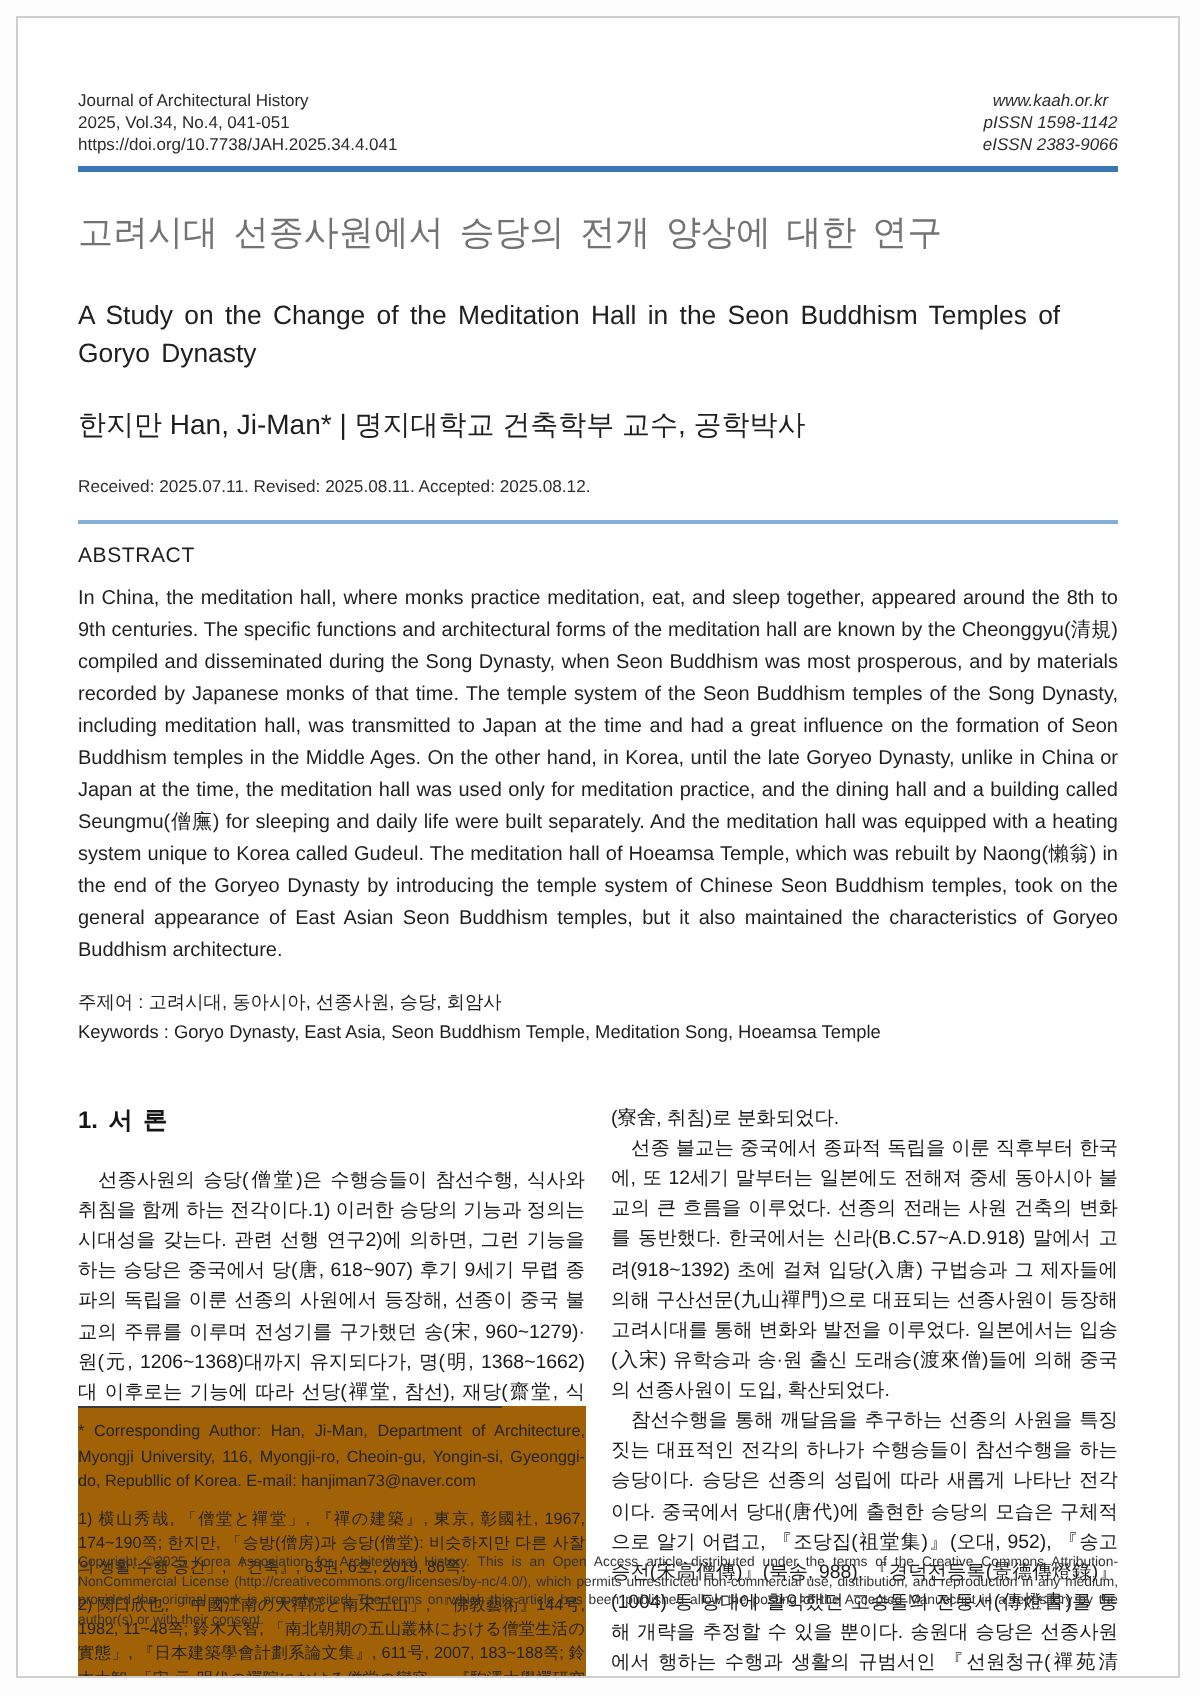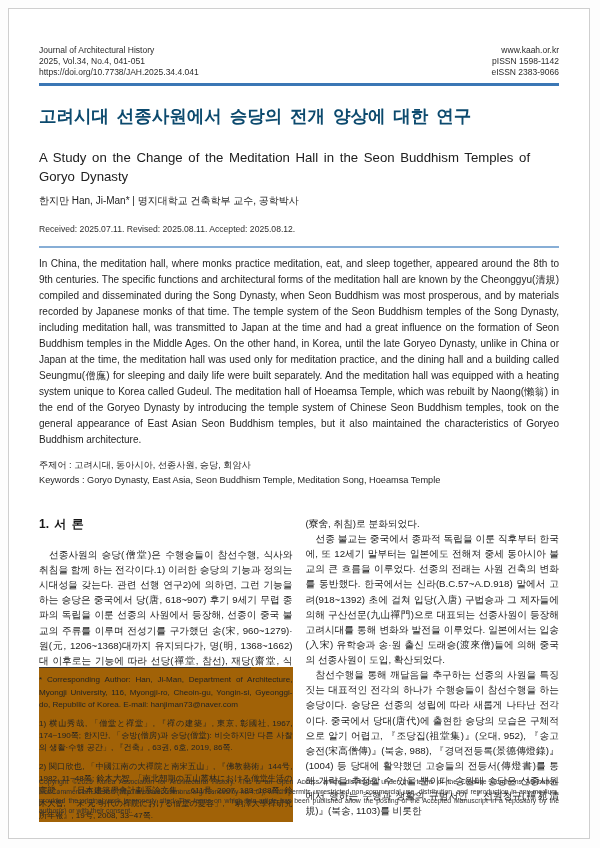--- a/index.html
+++ b/index.html
@@ -1,28 +1,28 @@
 <!DOCTYPE html>
 <html><head>
 <meta charset="utf-8">
 <style>
   html,body{margin:0;padding:0;background:#fdfdfd;width:600px;height:848px;
     font-family:"Liberation Sans","DejaVu Sans",sans-serif;-webkit-font-smoothing:antialiased;}
   .page{position:absolute;left:8px;top:8px;width:582px;height:831px;background:#fff;
     border:1px solid #cfcfcf;box-sizing:border-box;padding:36px 30px 24px 30px;overflow:hidden;}
   
   .jheader{display:flex;justify-content:space-between;font-size:8.5px;line-height:11px;color:#2b2b2b;}
-  .jheader .right{text-align:right;}
+  .jheader .right{text-align:center;font-style:italic;}
   .header-rule{margin-top:5px;height:3px;background:#3b77b5;}
   
-  .title-ko{margin-top:18px;font-size:17.5px;font-weight:700;color:#0c4a6e;word-spacing:3px;
+  .title-ko{margin-top:18px;font-size:17.5px;font-weight:400;color:#737373;word-spacing:3px;
     white-space:nowrap;overflow:hidden;}
   .title-en{margin-top:21px;font-size:13.2px;line-height:1.42;font-weight:500;color:#202020;
     word-spacing:2px;width:96%;}
-  .author-line{margin-top:8px;font-size:10px;color:#1f1f1f;white-space:nowrap;overflow:hidden;}
+  .author-line{margin-top:18px;font-size:14px;color:#1f1f1f;white-space:nowrap;overflow:hidden;}
   .dates-line{margin-top:16px;font-size:8.6px;color:#2e2e2e;}
   
   .abstract-rule{margin-top:12px;height:2px;background:#87aed6;}
   .abstract-heading{margin-top:10px;font-size:10.5px;color:#1e1e1e;letter-spacing:.3px;}
   .abstract-body{margin:8px 0 0 0;font-size:10px;line-height:1.6;text-align:justify;color:#1f1f1f;}
   .kw{margin:0;font-size:9.2px;line-height:1.6;color:#1f1f1f;white-space:nowrap;overflow:hidden;}
   .kw-ko{margin-top:10px;}
   
   .columns{margin-top:28px;display:flex;gap:13px;height:306px;overflow:hidden;}
   .col{width:50%;box-sizing:border-box;overflow:hidden;}
@@ -60,20 +60,21 @@
   <div class="header-rule"></div>
 
   <div class="title-ko">고려시대 선종사원에서 승당의 전개 양상에 대한 연구</div>
   <div class="title-en">A Study on the Change of the Meditation Hall in the Seon Buddhism Temples of Goryo Dynasty</div>
   <div class="author-line">한지만 Han, Ji-Man* | 명지대학교 건축학부 교수, 공학박사</div>
   <div class="dates-line">Received: 2025.07.11.  Revised: 2025.08.11.  Accepted: 2025.08.12.</div>
 
   <div class="abstract-rule"></div>
 
   <section>
+    <div class="abstract-heading">ABSTRACT</div>
     <p class="abstract-body">In China, the meditation hall, where monks practice meditation, eat, and sleep together, appeared around the 8th to 9th centuries. The specific functions and architectural forms of the meditation hall are known by the Cheonggyu(清規) compiled and disseminated during the Song Dynasty, when Seon Buddhism was most prosperous, and by materials recorded by Japanese monks of that time. The temple system of the Seon Buddhism temples of the Song Dynasty, including meditation hall, was transmitted to Japan at the time and had a great influence on the formation of Seon Buddhism temples in the Middle Ages. On the other hand, in Korea, until the late Goryeo Dynasty, unlike in China or Japan at the time, the meditation hall was used only for meditation practice, and the dining hall and a building called Seungmu(僧廡) for sleeping and daily life were built separately. And the meditation hall was equipped with a heating system unique to Korea called Gudeul. The meditation hall of Hoeamsa Temple, which was rebuilt by Naong(懶翁) in the end of the Goryeo Dynasty by introducing the temple system of Chinese Seon Buddhism temples, took on the general appearance of East Asian Seon Buddhism temples, but it also maintained the characteristics of Goryeo Buddhism architecture.</p>
     <p class="kw kw-ko">주제어 : 고려시대, 동아시아, 선종사원, 승당, 회암사</p>
     <p class="kw">Keywords : Goryo Dynasty, East Asia, Seon Buddhism Temple, Meditation Song, Hoeamsa Temple</p>
   </section>
 
   <div class="columns">
     <div class="col col-left">
       <h3 class="section-heading">1. 서 론</h3>
       <p class="body-p indent">선종사원의 승당(僧堂)은 수행승들이 참선수행, 식사와 취침을 함께 하는 전각이다.1) 이러한 승당의 기능과 정의는 시대성을 갖는다. 관련 선행 연구2)에 의하면, 그런 기능을 하는 승당은 중국에서 당(唐, 618~907) 후기 9세기 무렵 종파의 독립을 이룬 선종의 사원에서 등장해, 선종이 중국 불교의 주류를 이루며 전성기를 구가했던 송(宋, 960~1279)·원(元, 1206~1368)대까지 유지되다가, 명(明, 1368~1662)대 이후로는 기능에 따라 선당(禪堂, 참선), 재당(齋堂, 식사), 요사</p>
       <div class="footnote-area">

